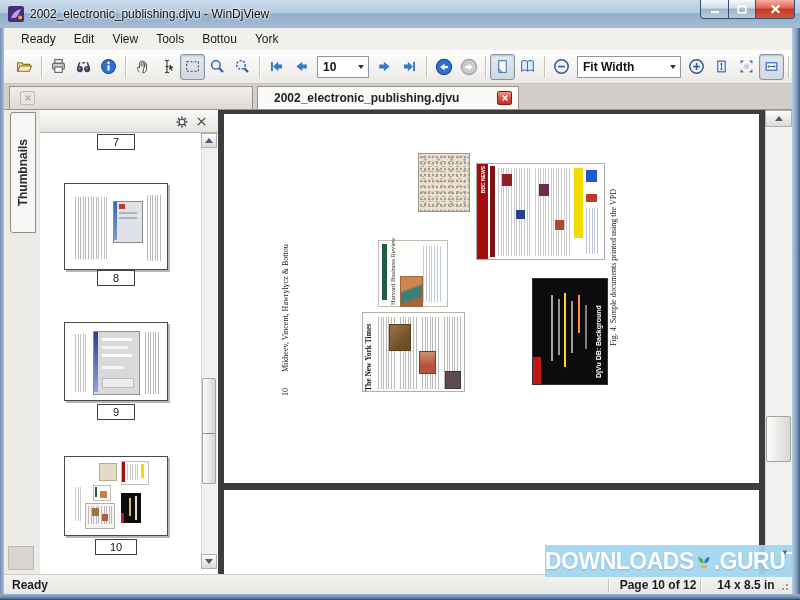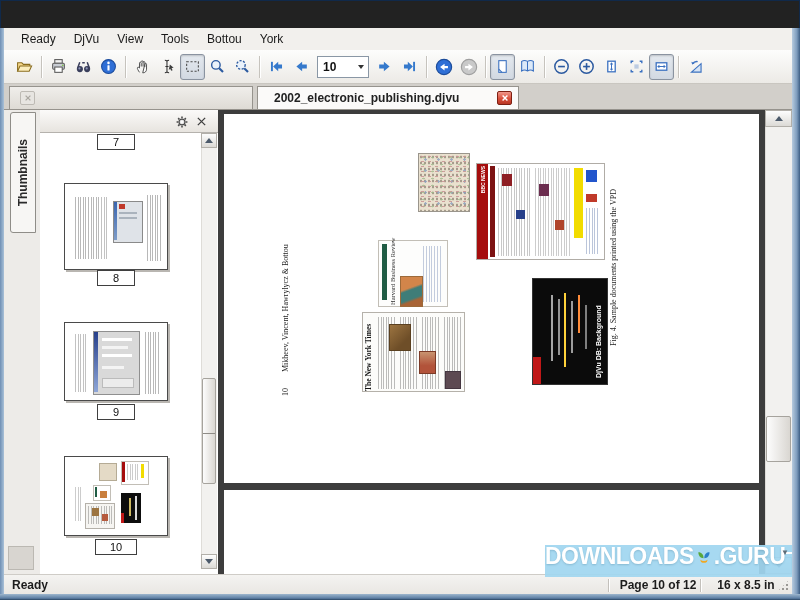--- a/index.html
+++ b/index.html
@@ -97,38 +97,63 @@
   
   .statusbar{position:absolute;left:4px;top:574px;width:788px;height:20px;
     background:linear-gradient(180deg,#f4f3f1,#e9e7e3);border-top:1px solid #cfccc7;box-sizing:border-box;font-size:12px;color:#1c1c1c;}
   .st-sep{position:absolute;top:4px;width:1px;height:13px;background:#c3c0bb;box-shadow:1px 0 0 #fff;}
   .st-text{position:absolute;top:0;line-height:20px;white-space:nowrap;font-weight:bold;}
   .st-grip{position:absolute;right:2px;bottom:2px;width:13px;height:13px;
     background-image:radial-gradient(#9a9894 1px,transparent 1.3px);background-size:4px 4px;
     clip-path:polygon(100% 0,100% 100%,0 100%);}
   
   .watermark{position:absolute;left:545px;top:545px;width:247px;height:32px;background:rgba(160,214,240,.93);
-    display:flex;align-items:flex-start;justify-content:center;z-index:60;}
+    display:flex;align-items:center;justify-content:center;z-index:60;}
   .wm-text{font-size:23px;font-weight:bold;color:#fff;letter-spacing:-.5px;text-shadow:0 1px 2px rgba(40,90,120,.25);line-height:1;}
   .wm-caret{position:absolute;right:3px;top:3px;font-size:8px;color:#5f6d78;}
   .wm-tm{width:7px;height:2px;background:#fff;align-self:flex-start;margin-top:7px;margin-left:1px;}
   svg{display:block;}
 </style>
 </head>
 <body>
 
 <div id="window">
 
+  <div class="titlebar">
+    <div class="app-icon">
+      <svg viewBox="0 0 16 16" width="16" height="16">
+          <rect width="16" height="16" rx="2" fill="#4b2a7c"></rect>
+          <path d="M3 12C5 6 9 4 13 3c-2 3-2 7-6 9z" fill="#b9a3de"></path>
+          <circle cx="12.2" cy="11.4" r="2" fill="#f5a623"></circle>
+        </svg>
+    </div>
+    <div class="title-text">2002_electronic_publishing.djvu - WinDjView</div>
+    <div class="winbtn min">
+      <svg viewBox="0 0 10 9" width="10" height="9">
+          <rect x="1" y="6" width="8" height="2.2" fill="#fff"></rect>
+        </svg>
+    </div>
+    <div class="winbtn max">
+      <svg viewBox="0 0 10 9" width="10" height="9">
+          <rect x="1.2" y="1.2" width="7.6" height="6.6" fill="none" stroke="#fff" stroke-width="1.6"></rect>
+        </svg>
+    </div>
+    <div class="winbtn close">
+      <svg viewBox="0 0 10 9" width="11" height="10">
+          <path d="M1.5 1l7 7M8.5 1l-7 7" stroke="#fff" stroke-width="1.9"></path>
+        </svg>
+    </div>
+  </div>
   <div class="frame-left"></div>
   <div class="frame-right"></div>
   <div class="frame-bottom"></div>
 
   <div class="menubar">
     <span class="menu-item">Ready</span>
-    <span class="menu-item">DjVu</span>
+    <span class="menu-item">Edit</span>
     <span class="menu-item">View</span>
     <span class="menu-item">Tools</span>
     <span class="menu-item">Bottou</span>
     <span class="menu-item">York</span>
   </div>
 
   <div class="toolbar">
     <div class="tbtn">
       <svg viewBox="0 0 16 16" width="17" height="17">
           <path d="M1.5 12.5v-8h4L7 6h6v1.6" fill="#f7d98c" stroke="#8a6d1f"></path>
@@ -243,20 +268,26 @@
           <path d="M8 3.2C6.5 2.3 3.8 2.3 2.5 3.2v9c1.3-.9 4-.9 5.5 0 1.5-.9 4.2-.9 5.5 0v-9C12.2 2.3 9.5 2.3 8 3.2z" fill="#dce9f8" stroke="#3a70c0"></path>
           <path d="M8 3.2v9" stroke="#3a70c0"></path>
         </svg>
     </div>
     <div class="tsep"></div>
     <div class="tbtn">
       <svg viewBox="0 0 16 16" width="17" height="17">
           <circle cx="8" cy="8" r="6.3" fill="none" stroke="#2c5aa0" stroke-width="1.4"></circle>
           <rect x="4.8" y="7.3" width="6.4" height="1.5" fill="#2c5aa0"></rect>
         </svg>
+    </div>
+    <div class="tcombo" style="width:104px">
+      <span class="cval">Fit Width</span>
+      <span class="carrow">
+          <i></i>
+        </span>
     </div>
     <div class="tbtn">
       <svg viewBox="0 0 16 16" width="17" height="17">
           <circle cx="8" cy="8" r="6.3" fill="none" stroke="#2c5aa0" stroke-width="1.4"></circle>
           <rect x="4.8" y="7.3" width="6.4" height="1.5" fill="#2c5aa0"></rect>
           <rect x="7.3" y="4.8" width="1.5" height="6.4" fill="#2c5aa0"></rect>
         </svg>
     </div>
     <div class="tbtn">
       <svg viewBox="0 0 16 16" width="17" height="17">
@@ -460,21 +491,21 @@
   <div class="sb-thumb" style="left:766px;top:416px;width:25px;height:46px"></div>
   <div class="sb-btn" style="left:765px;top:557px;width:27px;height:17px">
       <span class="tri-down"></span>
     </div>
 
   <div class="statusbar">
     <span class="st-text" style="left:8px">Ready</span>
     <span class="st-sep" style="left:604px"></span>
     <span class="st-text" style="left:614px;width:80px;text-align:center">Page 10 of 12</span>
     <span class="st-sep" style="left:696px"></span>
-    <span class="st-text" style="left:706px;width:72px;text-align:center">16 x 8.5 in</span>
+    <span class="st-text" style="left:706px;width:72px;text-align:center">14 x 8.5 in</span>
     <span class="st-grip"></span>
   </div>
 
   <div class="watermark">
     <span class="wm-text">DOWNLOADS</span>
     <svg viewBox="0 0 24 24" width="22" height="22" style="margin:0 1px">
       <path d="M11.5 15C7 15 4.5 11.5 4.5 7c4.5 0 7 3.3 7 8z" fill="#59a73a"></path>
       <path d="M12.5 15c0-5.5 2.8-8 7-8 0 4.5-2.5 8-7 8z" fill="#2a7fc9"></path>
       <path d="M7 17q5 3.6 10 0l-1.1 3q-3.9 2.3-7.8 0z" fill="#f0a824"></path>
     </svg>

